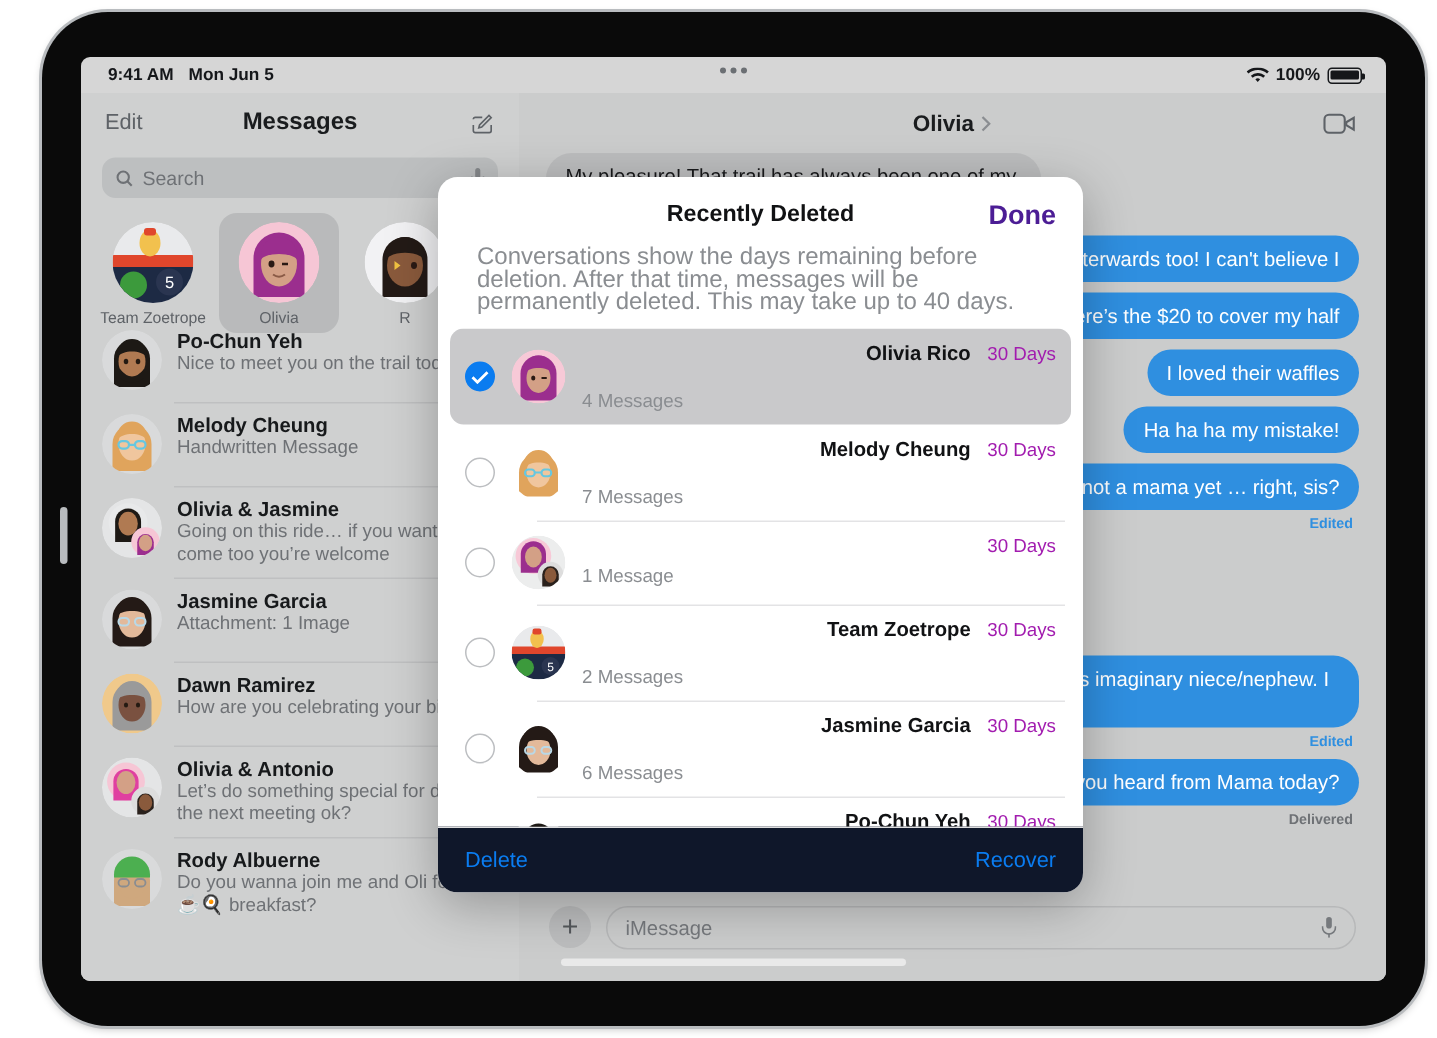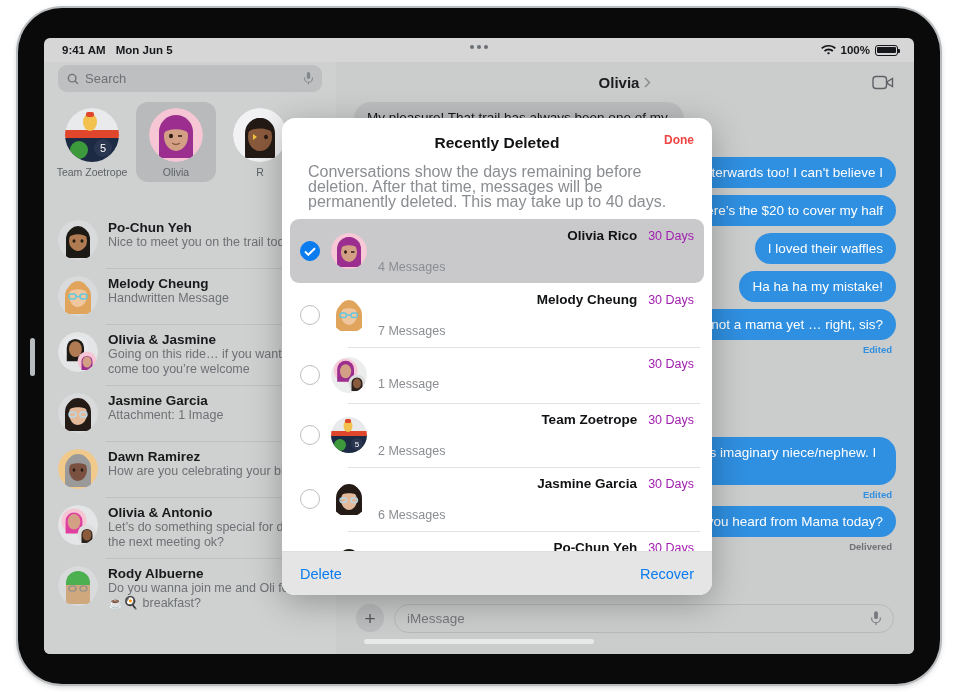--- a/index.html
+++ b/index.html
@@ -6,21 +6,21 @@
   html, body {
     width: 958px; height: 692px;
     background: #ffffff;
     font-family: "Liberation Sans", sans-serif;
     overflow: hidden;
   }
 
   
   #device {
     position: absolute;
-    left: 18px; top: 8px;
+    left: 28px; top: 8px;
     width: 922px; height: 676px;
     background: #0a0a0a;
     border-radius: 44px;
     box-shadow: 0 0 0 2px #b9bcbf, 0 2px 6px rgba(0,0,0,.25);
     padding-left: 12px;
   }
   #screen {
     position: absolute;
     left: 26px; top: 30px;
     width: 870px; height: 616px;
@@ -154,21 +154,21 @@
     position: absolute; z-index: 20;
     left: 238px; top: 80px; width: 430px; height: 477px;
     background: #fff; border-radius: 13px; overflow: hidden;
     box-shadow: 0 8px 34px rgba(0,0,0,.28);
     display: flex; flex-direction: column;
   }
   .m-head { padding: 16px 18px 0; position: relative; flex: none; }
   .m-title { font-size: 15.5px; font-weight: bold; color: #111214; text-align: center; }
   .m-done {
     position: absolute; right: 18px; top: 15px;
-    font-size: 12px; color: #ef4444; font-weight: bold;
+    font-size: 18px; color: #4c1d95; font-weight: bold;
   }
   .m-sub {
     font-size: 16px; color: #8a8d91; line-height: 15px;
     text-align: left; padding: 12px 26px 10px;
   }
   .m-list { flex: 1; overflow: hidden; padding: 0 8px; }
   .drow {
     display: flex; align-items: center; gap: 11px;
     padding: 9px 10px; border-radius: 9px; position: relative; min-height: 56px;
   }
@@ -184,21 +184,21 @@
   .cbx.on { background: #0a7cf0; border-color: #0a7cf0; }
   .cbx.on svg { display: block; }
   .cbx svg { display: none; }
   .drow .av { width: 36px; height: 36px; border-radius: 50%; flex: none; overflow: hidden; position: relative; }
   .drow .txt { flex: 1; min-width: 0; }
   .drow .nm { font-size: 13.5px; font-weight: bold; color: #111214; text-align: right; }
   .drow .ct { font-size: 12.5px; color: #8a8d91; margin-top: 17px; }
   .drow .dys { font-size: 12.5px; color: #a21caf; white-space: nowrap; align-self: flex-start; margin-top: 1px; }
   .m-foot {
     flex: none; height: 44px; border-top: 1px solid #dededf;
-    background: #e5e5e5; display: flex; align-items: center;
+    background: #0f172a; display: flex; align-items: center;
     justify-content: space-between; padding: 0 18px;
     font-size: 14.5px; color: #0a7cf0;
   }
 
   
   .av .face { position: absolute; inset: 0; }
 </style>
 </head>
 <body>
 
@@ -223,20 +223,29 @@
         <span>100%</span>
         <span class="battery">
             <i></i>
           </span>
       </div>
     </div>
 
     <div class="split">
 
       <div class="sidebar">
+        <div class="side-nav">
+          <span class="edit">Edit</span>
+          <span class="title">Messages</span>
+          <svg class="compose-icon" viewBox="0 0 20 20" fill="none" stroke="currentColor" stroke-width="1.3">
+            <path d="M3 6.5A1.5 1.5 0 0 1 4.5 5H10"></path>
+            <path d="M17 11v4.5A1.5 1.5 0 0 1 15.5 17h-11A1.5 1.5 0 0 1 3 15.5V11"></path>
+            <path d="M17 5.2 9.6 12.6l-2.3.6.6-2.3L15.3 3.5z"></path>
+          </svg>
+        </div>
 
         <div class="searchbar">
           <svg width="12" height="12" viewBox="0 0 14 14" fill="none" stroke="currentColor" stroke-width="1.6">
             <circle cx="6" cy="6" r="4.4"></circle>
               <path d="M9.4 9.4 12.6 12.6"></path>
           </svg>
           <span>Search</span>
           <svg class="mic-sm" width="9" height="13" viewBox="0 0 9 13" fill="currentColor">
             <rect x="2.8" y="0" width="3.4" height="7" rx="1.7"></rect>
               <path d="M.6 5.6v.8a3.9 3.9 0 0 0 7.8 0v-.8" stroke="currentColor" stroke-width="1.1" fill="none"></path>

